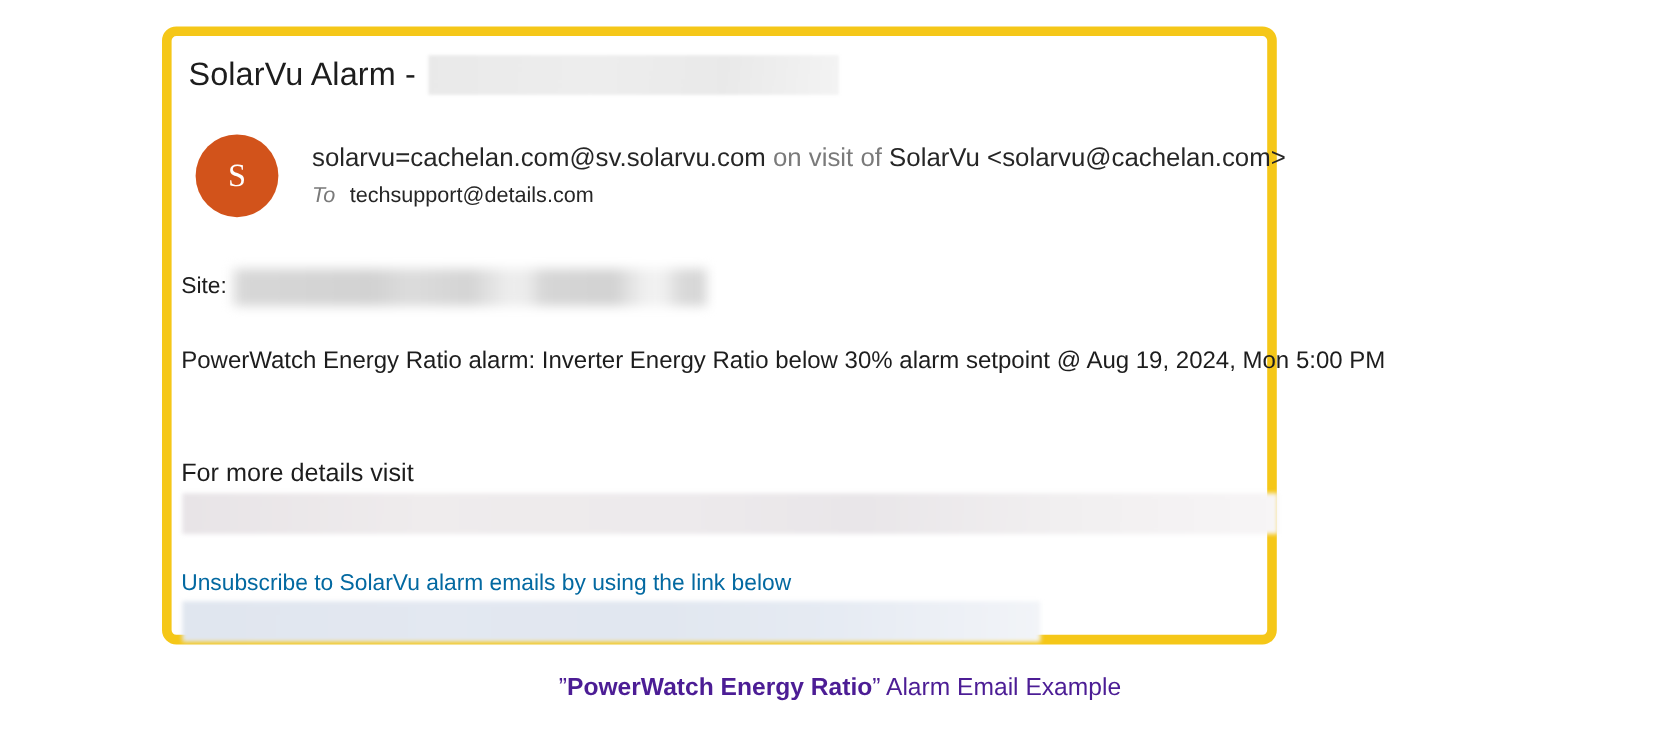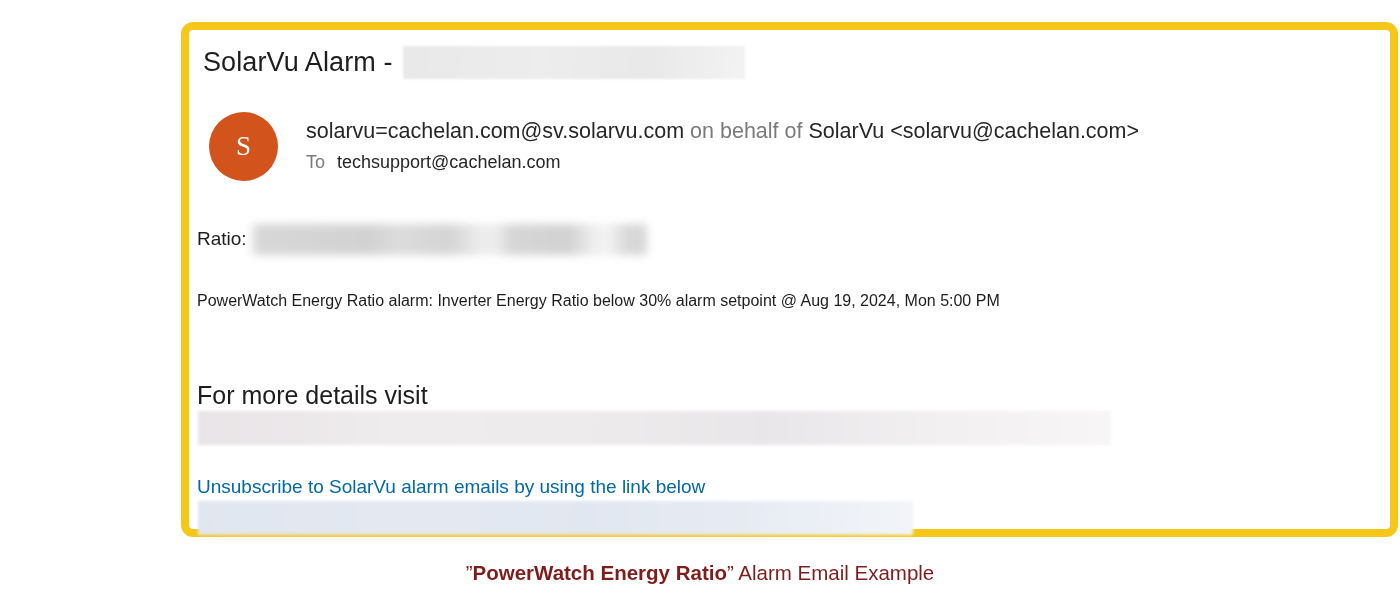--- a/index.html
+++ b/index.html
@@ -14,27 +14,26 @@
     -webkit-font-smoothing: antialiased;
     overflow: hidden;
     position: relative;
   }
 
   
   .email-card {
     position: absolute;
     left: 135px;
     top: 22px;
-    width: 1217px;
+    width: 929px;
     height: 515px;
     border: 8px solid #F5C718;
     border-radius: 12px;
     background: #ffffff;
     box-sizing: border-box;
-    margin-left: 46px;
   }
 
   .card-inner {
     position: relative;
     width: 100%;
     height: 100%;
   }
 
   
   .subject-row {
@@ -98,20 +97,21 @@
   .sender-line-2 {
     font-size: 18px;
     line-height: 29px;
     color: #262626;
     white-space: nowrap;
     margin-top: 2px;
   }
   .to-label {
     color: #7a7a7a;
     margin-right: 7px;
+    font-style: italic;
   }
 
   
   .site-row {
     position: absolute;
     left: 8px;
     top: 192px;
     display: flex;
     align-items: center;
     height: 34px;
@@ -144,31 +144,31 @@
         #dcdcdc 500px,
         #d9d9d9 540px,
         rgba(255,255,255,0) 560px);
     filter: blur(4.5px);
   }
 
   .alarm-message {
     position: absolute;
     left: 8px;
     top: 258px;
-    font-size: 16px;
+    font-size: 20px;
     color: #1d1d1d;
     white-space: nowrap;
     line-height: 26px;
   }
 
   .details-label {
     position: absolute;
     left: 8px;
     top: 352px;
-    font-size: 25px;
+    font-size: 21px;
     color: #1d1d1d;
     line-height: 26px;
   }
   .redacted-url {
     position: absolute;
     left: 9px;
     top: 381px;
     width: 913px;
     height: 34px;
     background: linear-gradient(92deg, #e8e4e7 0%, #efeced 22%, #edeaec 46%, #e9e6e9 62%, #f1eff0 80%, #f7f5f6 100%);
@@ -194,21 +194,21 @@
   }
 
   
   .caption {
     position: absolute;
     left: 0;
     top: 561px;
     width: 1400px;
     text-align: center;
     font-size: 20.5px;
-    color: #7f1d1d;
+    color: #4c1d95;
     font-family: "Liberation Sans", sans-serif;
   }
   .caption b {
     font-weight: bold;
   }
 </style>
 </head>
 <body>
 
 <div class="email-card">
@@ -217,32 +217,32 @@
     <div class="subject-row">
       <span class="subject-text">SolarVu Alarm -</span>
       <span class="redacted-subject"></span>
     </div>
 
     <div class="sender-block">
       <div class="avatar">S</div>
       <div class="sender-lines">
         <div class="sender-line-1">
           <span>solarvu=cachelan.com@sv.solarvu.com</span>
-          <span class="muted">on behalf of</span>
+          <span class="muted">on visit of</span>
           <span>SolarVu &lt;solarvu@cachelan.com&gt;</span>
         </div>
         <div class="sender-line-2">
           <span class="to-label">To</span>
-          <span>techsupport@cachelan.com</span>
+          <span>techsupport@details.com</span>
         </div>
       </div>
     </div>
 
     <div class="site-row">
-      <span class="site-label">Ratio:</span>
+      <span class="site-label">Site:</span>
       <span class="redacted-site"></span>
     </div>
 
     <div class="alarm-message">PowerWatch Energy Ratio alarm: Inverter Energy Ratio below 30% alarm setpoint @ Aug 19, 2024, Mon 5:00 PM</div>
 
     <div class="details-label">For more details visit</div>
     <div class="redacted-url"></div>
 
     <div class="unsub-label">Unsubscribe to SolarVu alarm emails by using the link below</div>
     <div class="redacted-unsub"></div>

